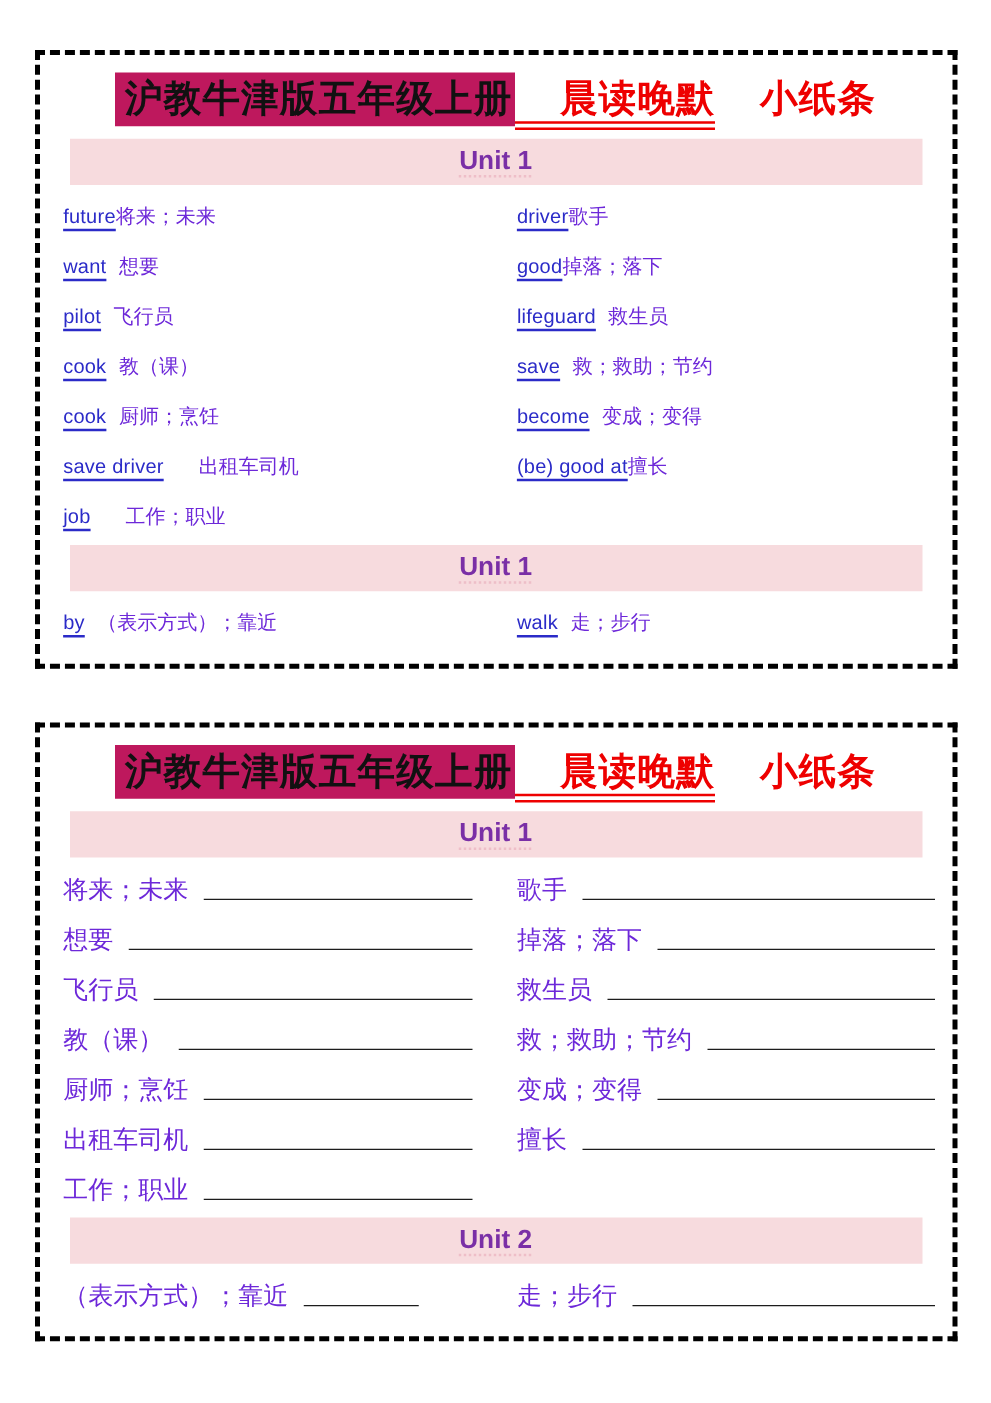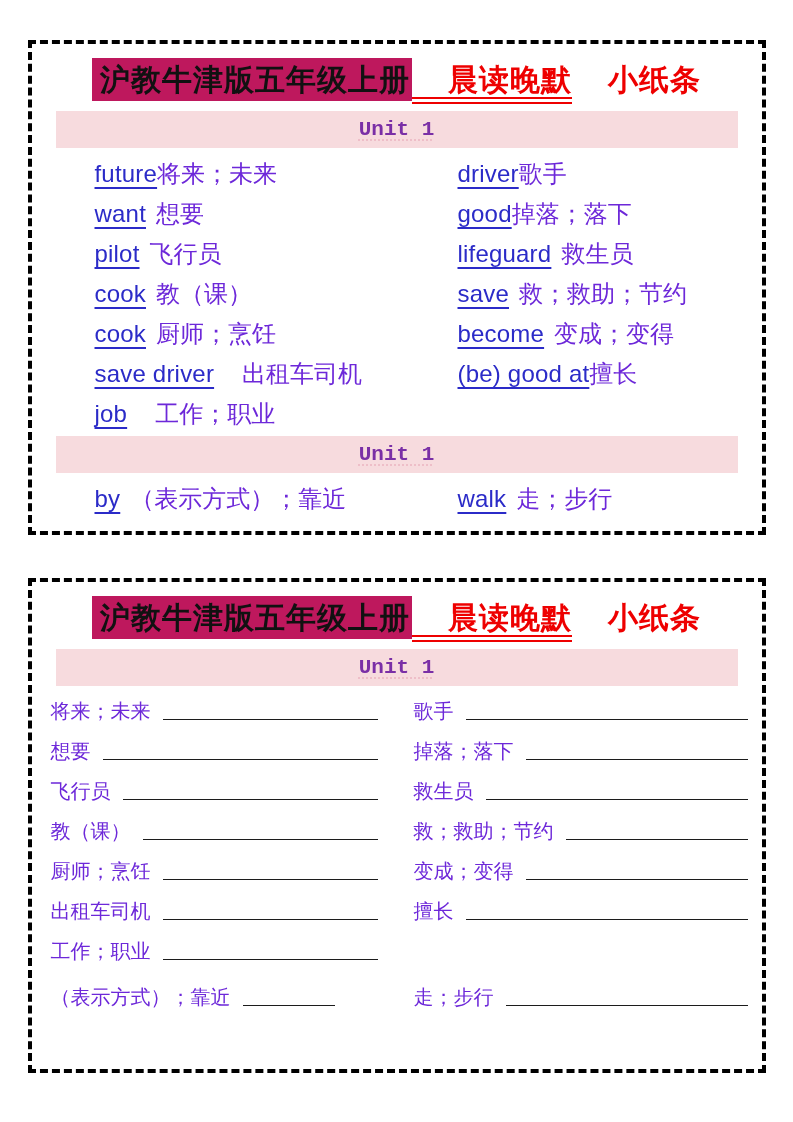--- a/index.html
+++ b/index.html
@@ -18,32 +18,32 @@
   .title{
     text-align:center;margin-top:6px;font-size:30px;font-weight:bold;
     white-space:nowrap;line-height:1.45;letter-spacing:1px;
   }
   .title .hl{background:#be185d;color:#111;padding:5px 2px 5px 8px;}
   .title .red{color:#ee0000;padding-left:36px;}
   .title .red-ul{border-bottom:7px double #ee0000;padding-bottom:1px;}
 
   .unitbar{
     margin:9px 24px 0;background:#f7dbde;height:37px;
-    display:flex;align-items:center;justify-content:center;font-family:Liberation Mono, monospace;
+    display:flex;align-items:center;justify-content:center;
   }
   .unit-label{
     color:#7a2fa6;font-weight:bold;font-size:21px;
     text-decoration:underline dotted 2px #eebec8;text-underline-offset:5px;
   }
 
   .cols{display:flex;padding:6px 10px 0 19px;}
   .col-left{width:363px;flex:0 0 363px;}
   .col-right{flex:1;min-width:0;}
 
-  .wrow{height:40px;display:flex;align-items:center;font-size:24px;white-space:nowrap;margin-left:44px;}
+  .wrow{height:40px;display:flex;align-items:center;font-size:16px;white-space:nowrap;}
   .eng{
     color:#2b2bc8;text-decoration:underline;text-decoration-thickness:1.5px;
     text-underline-offset:5px;margin-right:10px;letter-spacing:.2px;
   }
   .wrow.tight .eng{margin-right:0;}
   .wrow.wide .eng{margin-right:28px;}
   .chi{color:#6d28d9;}
 
   .midcols{display:flex;padding:4px 10px 0 19px;justify-content:space-between;}
   .midcols .wrow,.midcols .brow{height:44px;}
@@ -208,20 +208,23 @@
           <span class="chi">变成；变得</span>
           <span class="blank"></span>
         </div>
       <div class="brow">
           <span class="chi">擅长</span>
           <span class="blank"></span>
         </div>
     </div>
   </div>
 
+  <div class="unitbar" style="margin-top:2px;">
+    <span class="unit-label">Unit 2</span>
+  </div>
 
   <div class="midcols">
     <div class="col-left">
       <div class="brow">
           <span class="chi">（表示方式）；靠近</span>
           <span class="blank short"></span>
         </div>
     </div>
     <div class="col-right">
       <div class="brow">

